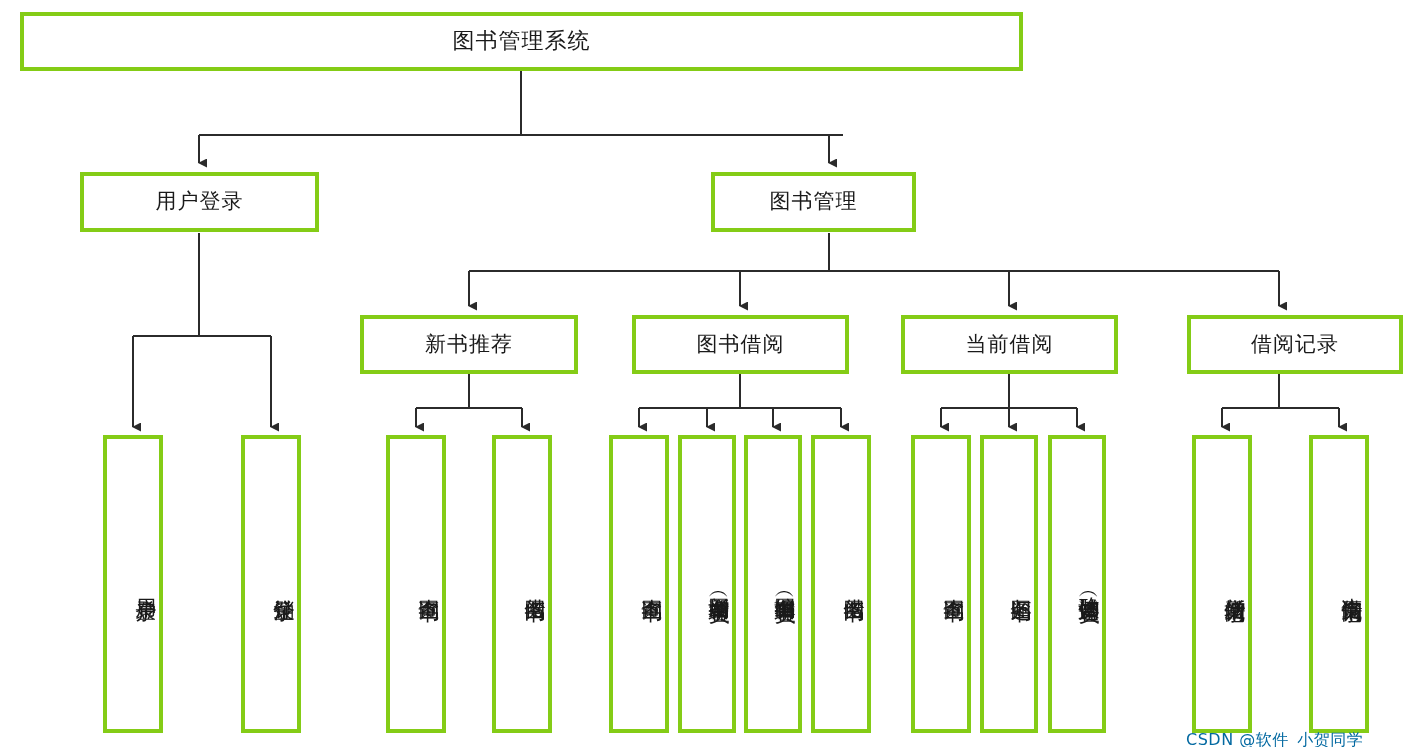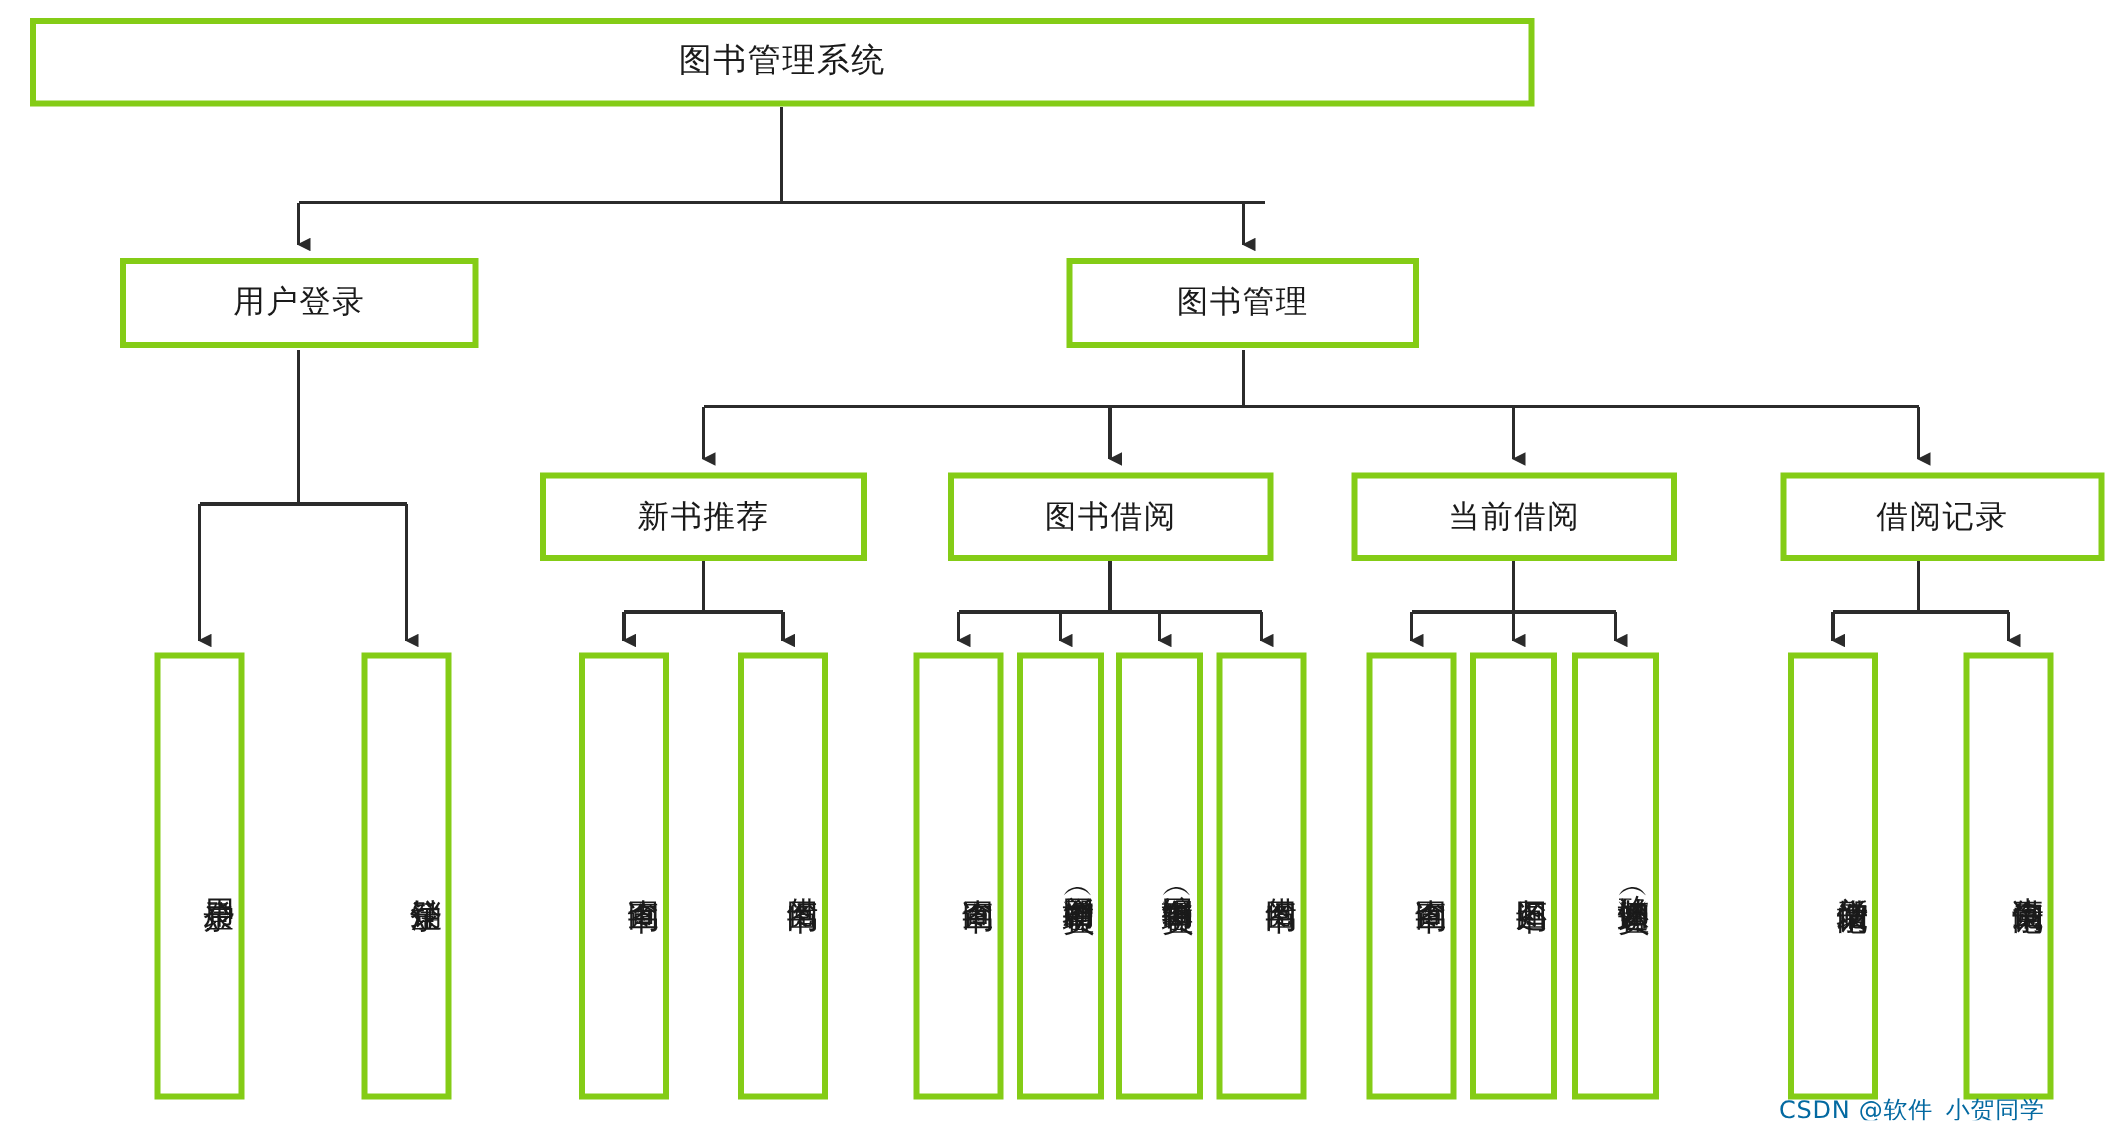--- a/index.html
+++ b/index.html
@@ -128,21 +128,21 @@
   </svg>
 
   <div class="node horiz root" style="left:20px; top:12px; width:1003px; height:59px;">
     <span>图书管理系统</span>
   </div>
 
   <div class="node horiz" style="left:80px; top:172px; width:239px; height:60px;">
     <span>用户登录</span>
   </div>
 
-  <div class="node horiz" style="left:711px; top:172px; width:235px; height:60px;">
+  <div class="node horiz" style="left:711px; top:172px; width:205px; height:60px;">
     <span>图书管理</span>
   </div>
 
   <div class="node horiz" style="left:360px; top:315px; width:218px; height:59px;">
     <span>新书推荐</span>
   </div>
 
   <div class="node horiz" style="left:632px; top:315px; width:217px; height:59px;">
     <span>图书借阅</span>
   </div>

